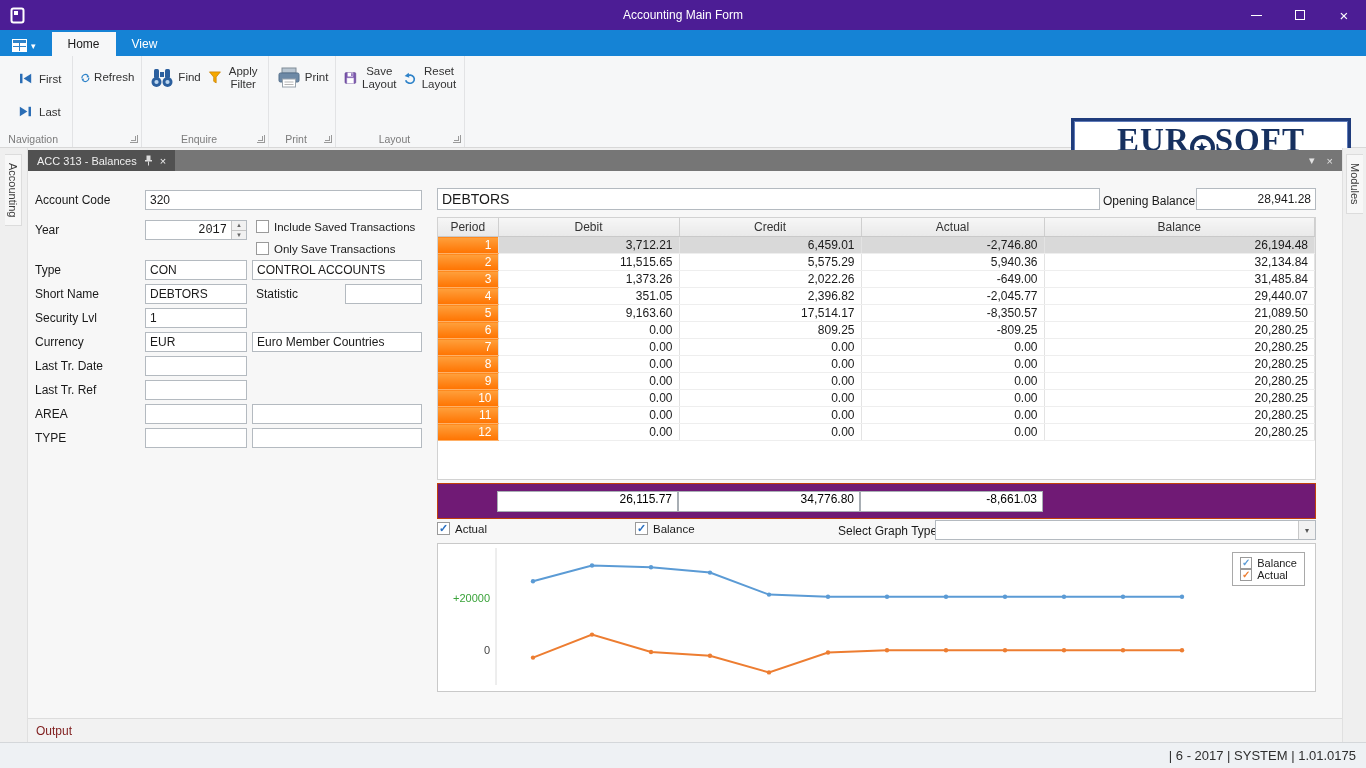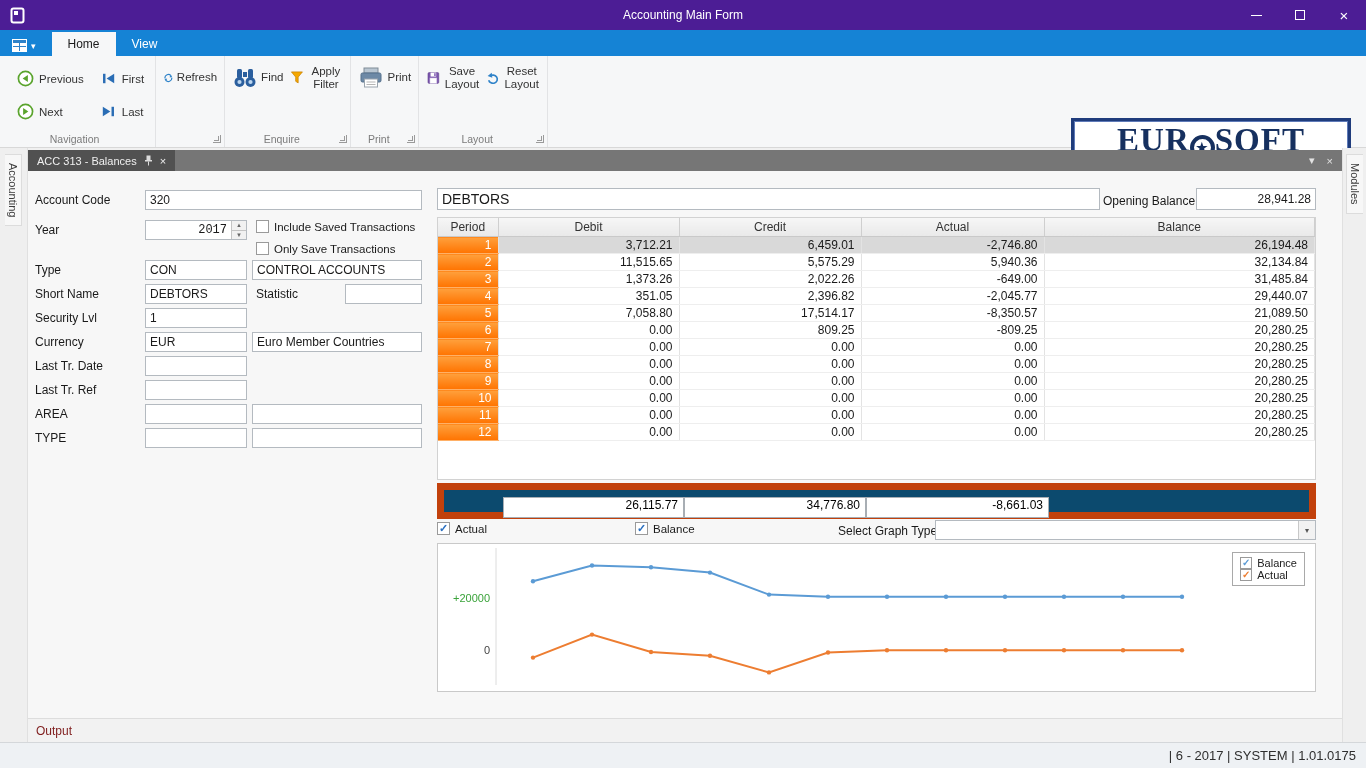--- a/index.html
+++ b/index.html
@@ -67,21 +67,21 @@
   .cb-row { position:absolute; display:flex; align-items:center; gap:5px; font-size:11.5px; color:#1a1a1a; }
 
   
   .grid-wrap { position:absolute; left:409px; top:46px; width:879px; height:263px; background:#fff; border:1px solid #d2d2d2; overflow:hidden; }
   table.grid { border-collapse:collapse; table-layout:fixed; width:877px; font-size:12px; }
   table.grid th { background:linear-gradient(#f6f6f6,#e9e9e9); border-right:1px solid #cfcfcf; border-bottom:1px solid #c9c9c9; font-weight:normal; text-align:center; padding:2px 6px; height:16px; color:#333; }
   table.grid td { border-right:1px solid #e3e3e3; border-bottom:1px solid #eeeeee; padding:1px 6px; height:16px; text-align:right; background:#fff; color:#1a1a1a; }
   table.grid td.period { background:linear-gradient(#ffa03c,#ff7300); color:#fff; border-bottom:1px solid #ffb066; }
   table.grid tr.selected td:not(.period) { background:#d9d9d9; }
 
-  .totals-band { position:absolute; left:409px; top:312px; width:879px; height:36px; background:#0c4a6e; border:7px solid #c2410c; }
+  .totals-band { position:absolute; left:409px; top:312px; width:879px; height:36px; background:#701a75; border:1px solid #c2410c; }
   .total-box { position:absolute; top:7px; height:21px; border:1px solid #a8aeb4; background:#fff; font-size:12px; text-align:right; padding:0 5px; }
 
   .combo { position:absolute; left:907px; top:349px; width:381px; height:20px; border:1px solid #b4bac0; background:#fff; display:flex; }
   .combo-val { flex:1; font-size:12px; padding:2px 4px; }
   .combo-btn { width:17px; border-left:1px solid #c8c8c8; background:#f2f2f2; display:flex; align-items:center; justify-content:center; font-size:8px; color:#555; }
 
   
   .chart-box { position:absolute; left:409px; top:372px; width:879px; height:149px; background:#fff; border:1px solid #c9c9c9; }
   .legend { position:absolute; top:8px; right:10px; border:1px solid #a9a9a9; background:#fff; padding:4px 7px; display:flex; flex-direction:column; gap:4px; }
   .lg-row { display:flex; align-items:center; gap:5px; font-size:11px; color:#222; }
@@ -124,36 +124,20 @@
     <span class="chev">▾</span>
   </div>
   <div class="rtab active">Home</div>
   <div class="rtab">View</div>
 </div>
 
 <div class="ribbon">
 
   <div class="rgroup">
     <div class="nav-cols">
-      <div class="nav-col">
-        <div class="sbtn">
-          <svg width="17" height="17" viewBox="0 0 18 18">
-            <circle cx="9" cy="9" r="7.5" fill="#fff" stroke="#5aa42d" stroke-width="1.8"></circle>
-            <path d="M11.5 5.2L6 9l5.5 3.8z" fill="#5aa42d"></path>
-          </svg>
-          <span>Previous</span>
-        </div>
-        <div class="sbtn">
-          <svg width="17" height="17" viewBox="0 0 18 18">
-            <circle cx="9" cy="9" r="7.5" fill="#fff" stroke="#5aa42d" stroke-width="1.8"></circle>
-            <path d="M6.5 5.2L12 9l-5.5 3.8z" fill="#5aa42d"></path>
-          </svg>
-          <span>Next</span>
-        </div>
-      </div>
       <div class="nav-col">
         <div class="sbtn">
           <svg width="17" height="17" viewBox="0 0 18 18">
             <g fill="#2a6db5">
                 <rect x="3.2" y="4" width="2.6" height="10"></rect>
                 <path d="M15 4L7 9l8 5z"></path>
               </g>
           </svg>
           <span>First</span>
         </div>
@@ -370,21 +354,21 @@
           </tr>
           <tr>
             <td class="period">4</td>
             <td>351.05</td>
             <td>2,396.82</td>
             <td>-2,045.77</td>
             <td>29,440.07</td>
           </tr>
           <tr>
             <td class="period">5</td>
-            <td>7,058.80</td>
+            <td>9,163.60</td>
             <td>17,514.17</td>
             <td>-8,350.57</td>
             <td>21,089.50</td>
           </tr>
           <tr>
             <td class="period">6</td>
             <td>0.00</td>
             <td>809.25</td>
             <td>-809.25</td>
             <td>20,280.25</td>

